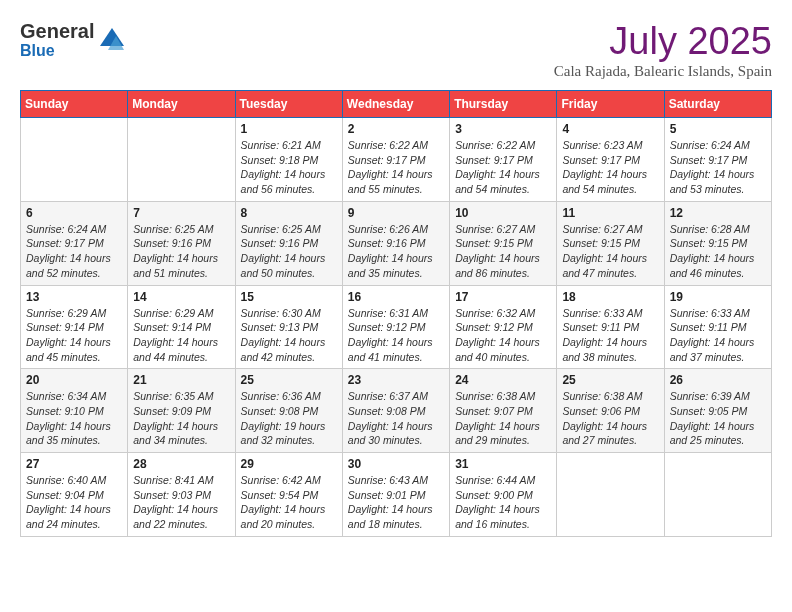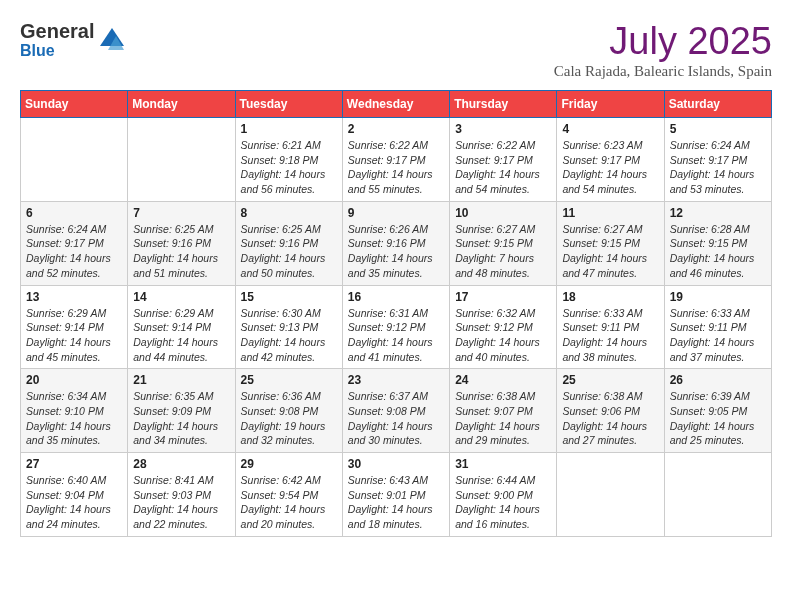--- a/index.html
+++ b/index.html
@@ -193,21 +193,21 @@
             <div>Sunrise: 6:26 AM</div>
             <div>Sunset: 9:16 PM</div>
             <div>Daylight: 14 hours and 35 minutes.</div>
           </div>
         </td>
         <td>
           <div class="day-number">10</div>
           <div class="day-info">
             <div>Sunrise: 6:27 AM</div>
             <div>Sunset: 9:15 PM</div>
-            <div>Daylight: 7 hours and 48 minutes.</div>
+            <div>Daylight: 14 hours and 86 minutes.</div>
           </div>
         </td>
         <td>
           <div class="day-number">11</div>
           <div class="day-info">
             <div>Sunrise: 6:27 AM</div>
             <div>Sunset: 9:15 PM</div>
             <div>Daylight: 14 hours and 47 minutes.</div>
           </div>
         </td>

